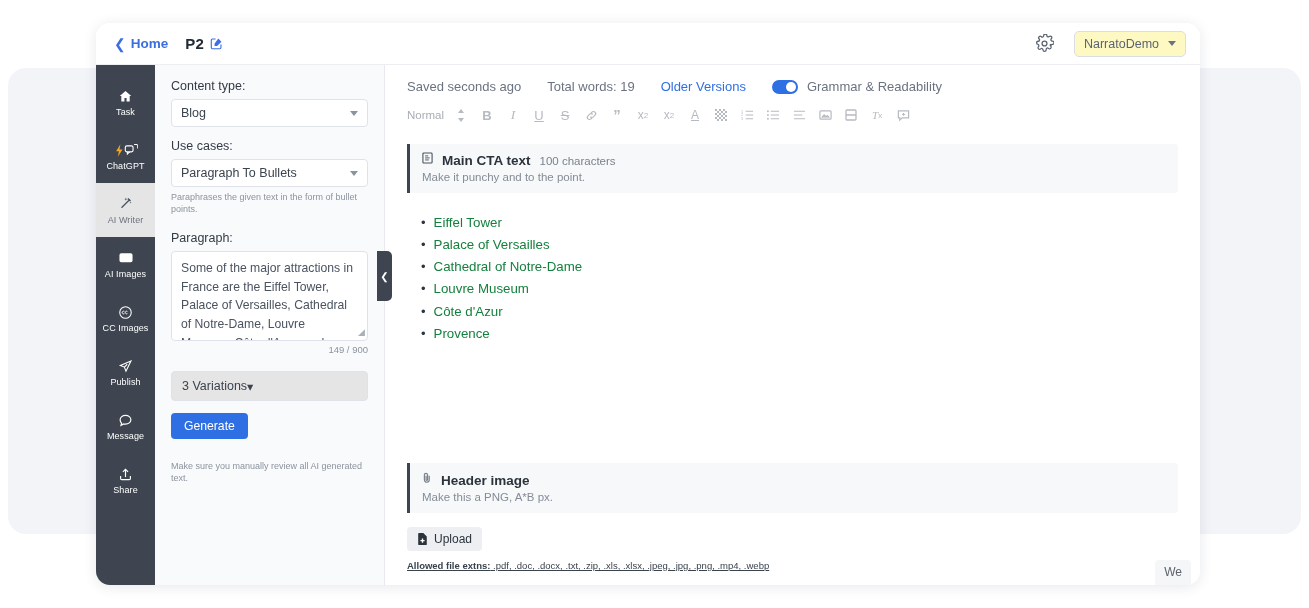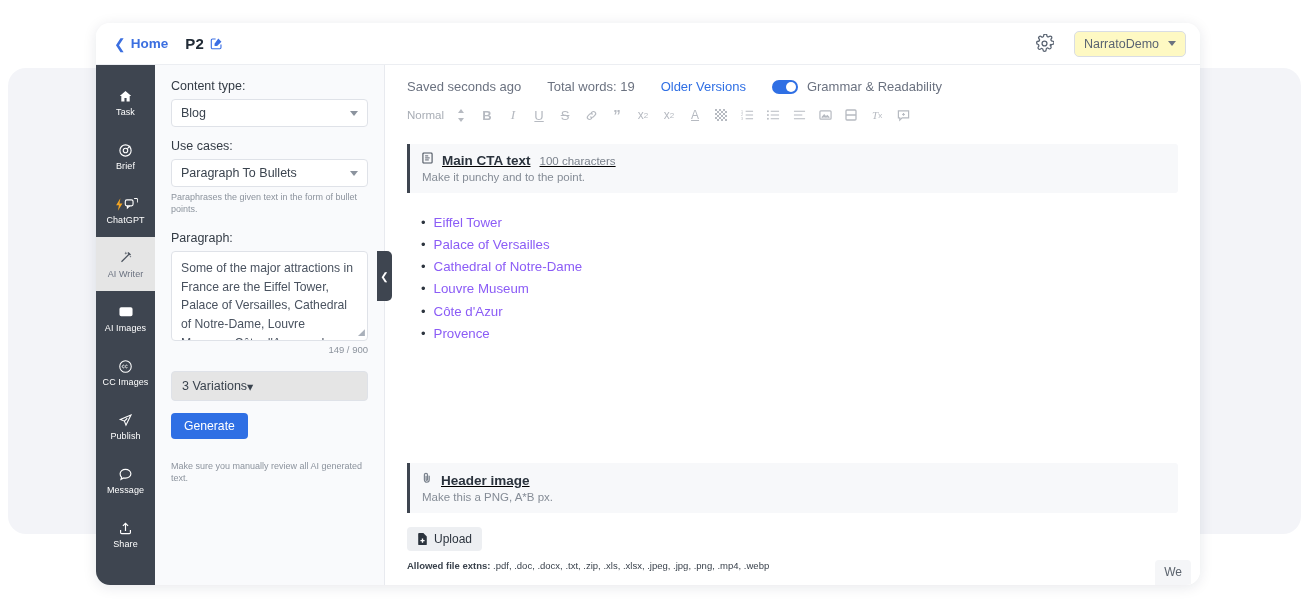--- a/index.html
+++ b/index.html
@@ -323,21 +323,20 @@
   .section-card {
     background: #f7f8fa;
     border-left: 3px solid #3e4550;
     border-radius: 0 3px 3px 0;
     padding: 9px 14px 10px 12px;
   }
   .section-head {
     display: flex;
     align-items: baseline;
     gap: 9px;
-    text-decoration: underline;
   }
   .section-ico {
     color: #4a525e;
     font-size: 11px;
     position: relative;
     top: -1px;
   }
   .section-title {
     font-size: 13.5px;
     font-weight: 700;
@@ -352,21 +351,21 @@
     font-size: 11.5px;
     color: #858c96;
   }
   .bullet-list {
     list-style: none;
     margin: 18px 0 0 14px;
     padding: 0;
   }
   .bullet-list li {
     font-size: 13.3px;
-    color: #8b5cf6;
+    color: #15803d;
     line-height: 1.0;
     padding: 4.5px 0;
     display: flex;
     align-items: baseline;
     gap: 8px;
   }
   .bullet-list li::before {
     content: "•";
     font-size: 13px;
     color: #2d353f;
@@ -384,20 +383,21 @@
     color: #2b333d;
     display: inline-flex;
     align-items: center;
     gap: 6px;
     cursor: pointer;
   }
   .allowed-exts {
     margin-top: 9px;
     font-size: 9.5px;
     color: #3a424c;
+    text-decoration: underline;
   }
   .allowed-exts b { font-weight: 700; }
 
   
   .we-widget {
     position: absolute;
     right: 9px;
     bottom: 0px;
     background: #f5f6f8;
     border-radius: 4px 4px 0 0;
@@ -446,30 +446,20 @@
 
       <div class="nav-item">
         <span class="nav-icon">
           <svg width="15" height="15" viewBox="0 0 24 24" fill="currentColor">
             <path d="M12 3.2 2.8 11h2.5v9.1h5v-5.6h3.4v5.6h5V11h2.5z"></path>
           </svg>
         </span>
         <span class="nav-label">Task</span>
       </div>
 
-      <div class="nav-item">
-        <span class="nav-icon">
-          <svg width="15" height="15" viewBox="0 0 24 24" fill="none" stroke="currentColor" stroke-width="1.8">
-            <circle cx="12" cy="12" r="9"></circle>
-            <circle cx="12" cy="12" r="3.6"></circle>
-            <path d="M15 9l4.5-4.5"></path>
-          </svg>
-        </span>
-        <span class="nav-label">Brief</span>
-      </div>
 
       <div class="nav-item chatgpt">
         <span class="nav-icon">
           <svg width="24" height="15" viewBox="0 0 34 20" fill="none">
             <path d="M9 1 3 11h4l-1.5 8L12 8.5H7.8L9 1z" fill="#f5a623"></path>
             <rect x="16" y="3.5" width="11" height="8.5" rx="2.2" fill="none" stroke="#ffffff" stroke-width="1.6"></rect>
             <path d="M19 12v3l3.2-3" fill="none" stroke="#ffffff" stroke-width="1.6"></path>
             <path d="M28.5 1.5h3.5a1.6 1.6 0 0 1 1.6 1.6v4" stroke="#ffffff" stroke-width="1.5" fill="none"></path>
           </svg>
         </span>

